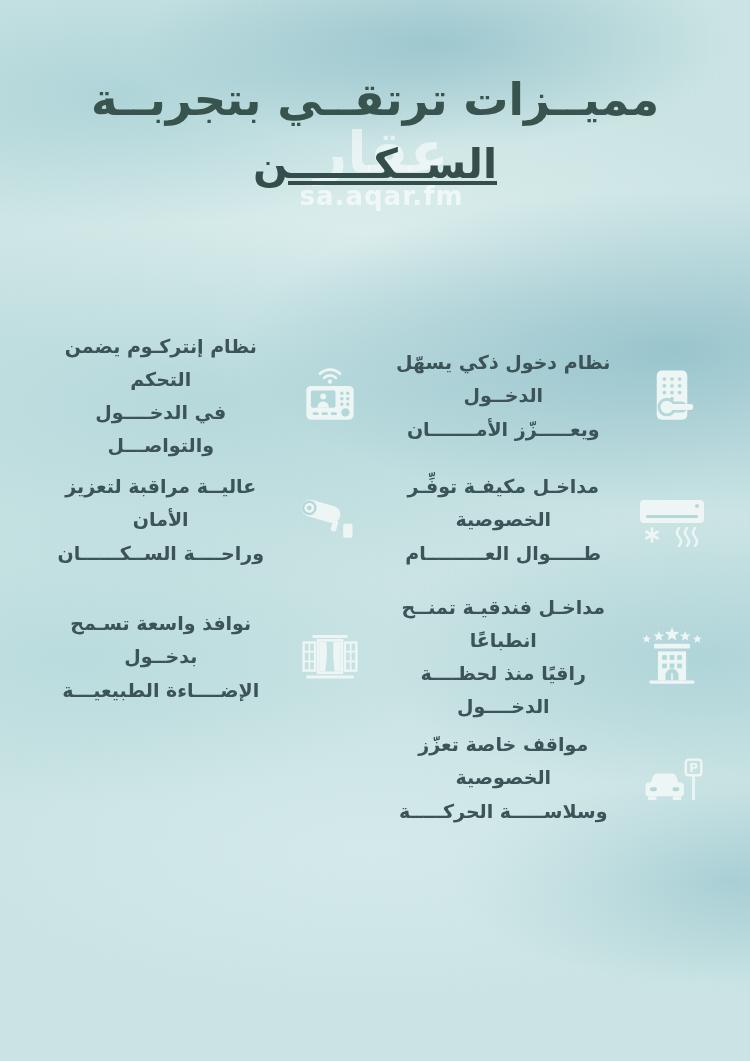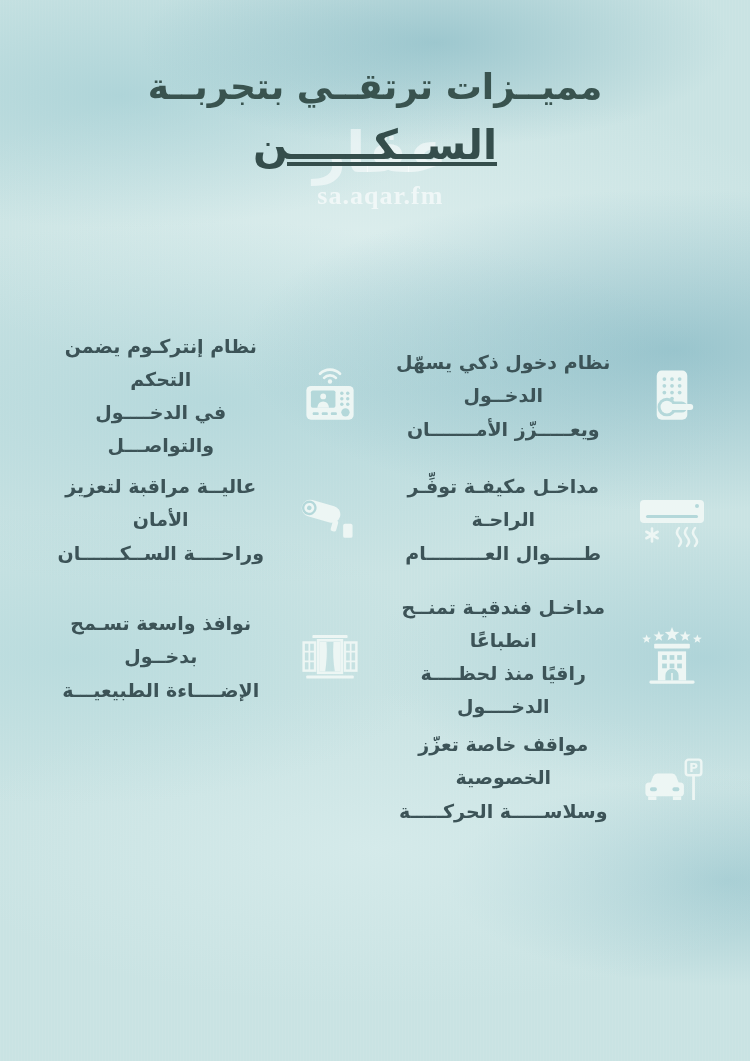--- a/index.html
+++ b/index.html
@@ -21,33 +21,33 @@
       radial-gradient(ellipse 480px 190px at 94% 62%, rgba(148,197,206,.50), rgba(148,197,206,0) 70%),
       radial-gradient(ellipse 600px 220px at 50% 80%, rgba(219,238,238,.60), rgba(219,238,238,0) 72%),
       radial-gradient(ellipse 400px 150px at 97% 83%, rgba(126,181,193,.50), rgba(126,181,193,0) 70%),
       repeating-linear-gradient(90deg, rgba(255,255,255,.05) 0 1px, rgba(255,255,255,0) 1px 3px);
   }
   
   .title{
     position:absolute;top:64px;left:0;right:0;
     text-align:center;z-index:2;color:#39534f;
   }
-  .title-line1{font-size:36px;font-weight:600;letter-spacing:0;line-height:1.3;}
+  .title-line1{font-size:45px;font-weight:600;letter-spacing:0;line-height:1.3;margin-top:7px;}
   .title-line2{font-size:41px;font-weight:700;margin-top:10px;line-height:1.2;color:#354e4c;text-decoration:underline;}
   .watermark{
     position:absolute;top:124px;left:50%;transform:translateX(-46%);
     z-index:1;text-align:center;line-height:1;pointer-events:none;
   }
   .watermark-logo{
     font-size:57px;font-weight:bold;color:rgba(255,255,255,.55);
     letter-spacing:2px;
   }
   .watermark-url{
     font-size:26px;font-weight:bold;color:rgba(255,255,255,.62);
-    margin-top:2px;letter-spacing:1px;font-family:Liberation Serif, serif;
+    margin-top:2px;letter-spacing:1px;
   }
   
   .features{
     position:absolute;top:338px;right:40px;left:40px;z-index:2;
     display:grid;grid-template-columns:1fr 1fr;column-gap:15px;
     grid-template-rows:116px 132px 142px auto;
     direction:rtl;
   }
   .feature{display:flex;align-items:center;gap:10px;direction:rtl;}
   .feature .icon-box{flex:0 0 76px;display:flex;align-items:center;justify-content:center;}
@@ -150,21 +150,21 @@
             <path d="M0,-6.5 L0,6.5" transform="rotate(120)"></path>
           </g>
           <g class="sico f-none" stroke-width="2.4" stroke-linecap="round" transform="translate(37,41)">
             <path d="M3,0 q-4,4.5 0,9 q4,4.5 0,9"></path>
             <path d="M3,0 q-4,4.5 0,9 q4,4.5 0,9" transform="translate(8,0)"></path>
             <path d="M3,0 q-4,4.5 0,9 q4,4.5 0,9" transform="translate(16,0)"></path>
           </g>
         </svg>
       </div>
       <div class="txt">
-        <div>مداخـل مكيفـة توفِّـر الراحـة</div>
+        <div>مداخـل مكيفـة توفِّـر الخصوصية</div>
         <div>طـــــوال العـــــــــام</div>
       </div>
     </div>
 
     <div class="feature">
       <div class="icon-box">
         <svg width="62" height="62" viewBox="0 0 66 66">
           <g transform="rotate(16 28 26)">
             <rect class="ico" x="2" y="16" width="42" height="18" rx="9"></rect>
             <circle class="ico scut" cx="10" cy="25" r="6.5" stroke-width="2.5"></circle>

